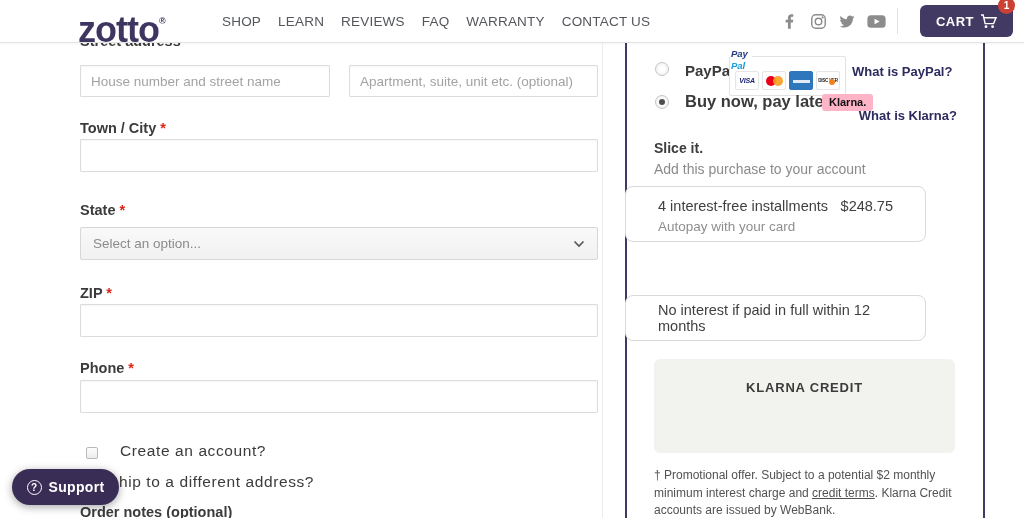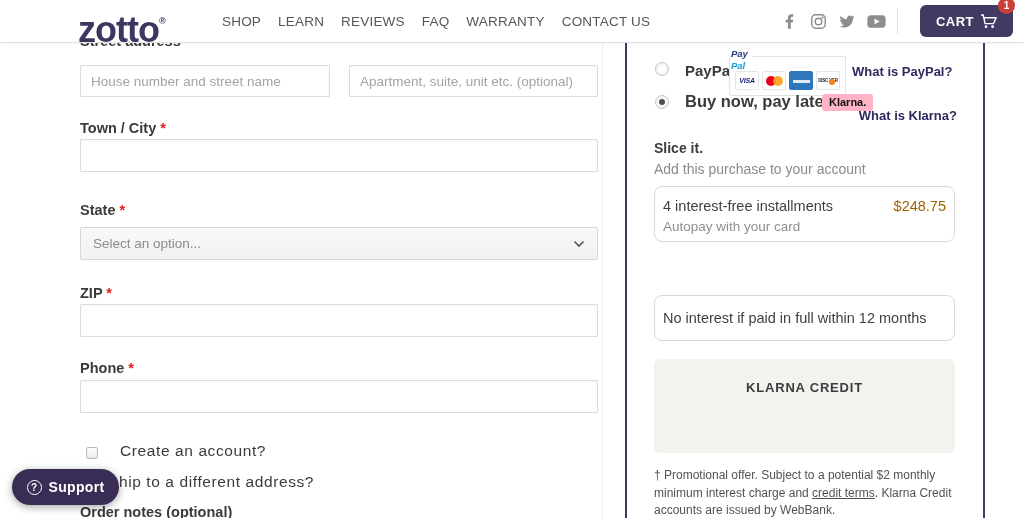--- a/index.html
+++ b/index.html
@@ -43,26 +43,26 @@
   
   .vline{position:absolute;top:43px;bottom:0;width:2px;background:#3f3963;}
   .faintline{position:absolute;top:43px;bottom:0;width:1px;background:#ededed;}
   .radio{position:absolute;width:14px;height:14px;border-radius:50%;border:1px solid #c5c5c5;
          background:radial-gradient(#fff 30%,#e9e9e9);box-sizing:border-box;cursor:pointer;}
   .radio.sel::after{content:"";position:absolute;left:3px;top:3px;width:6px;height:6px;border-radius:50%;background:#4d4d52;}
   .paylbl{position:absolute;font-weight:bold;color:#3b3b3b;}
   .wlink{position:absolute;font-size:13px;font-weight:bold;color:#2d2a5e;cursor:pointer;}
   .kbadge{position:absolute;background:#ffb3c7;color:#111;font-size:11px;font-weight:bold;
           padding:3px 7px;border-radius:3px;line-height:11px;}
-  .opt{position:absolute;left:654px;width:301px;border:1px solid #d9d9d9;border-radius:8px;background:#fff;
-       box-sizing:border-box;padding:11px 8px;cursor:pointer;}
+  .opt{position:absolute;left:625px;width:301px;border:1px solid #d9d9d9;border-radius:8px;background:#fff;
+       box-sizing:border-box;padding:11px 32px;cursor:pointer;}
   .opt.pink{border:2px solid #ee7aa3;}
   .opt .row{display:flex;justify-content:space-between;align-items:center;}
   .opt .t{font-size:14.5px;color:#3f3f3f;}
-  .opt .amt{font-size:14.5px;color:#a16207;}
+  .opt .amt{font-size:14.5px;color:#404040;}
   .opt .sub{font-size:13.5px;color:#8f8f8f;margin-top:5px;}
   .graybox{position:absolute;left:654px;width:301px;background:#f2f2ef;border-radius:6px;box-sizing:border-box;}
   .graybox .gtitle{text-align:center;font-size:13px;font-weight:bold;letter-spacing:.8px;color:#3c3c3c;margin-top:21px;}
   .graybox .cols{display:flex;margin-top:15px;}
   .graybox .col{flex:1;text-align:center;}
   .graybox .glabel{font-size:11px;color:#a2a29c;}
   .graybox .gval{font-size:17px;color:#4c4c4c;margin-top:3px;}
   .disc{position:absolute;left:654px;width:314px;font-size:12px;line-height:17.5px;color:#525252;}
   .disc a{color:#525252;text-decoration:underline;cursor:pointer;}
 

